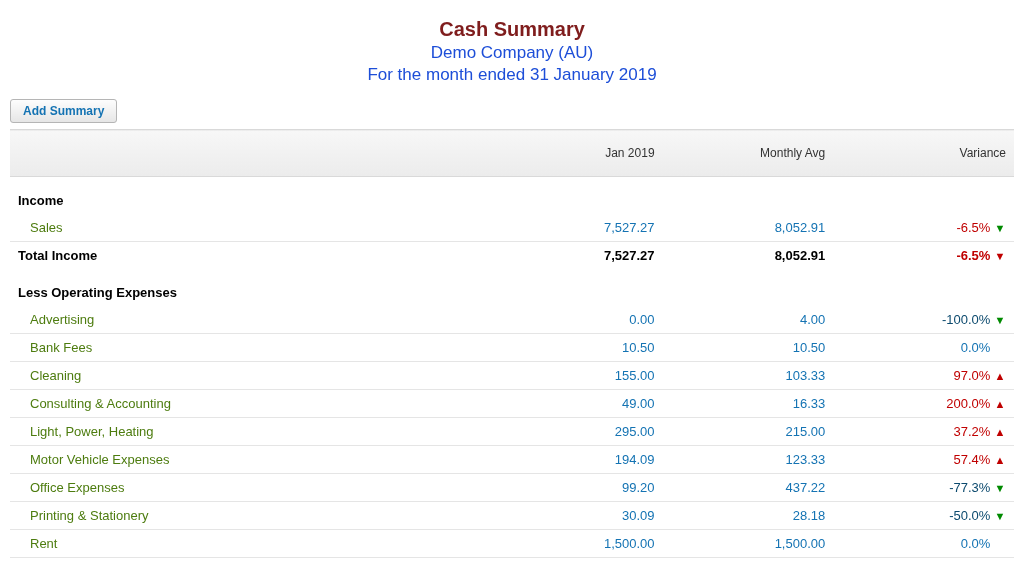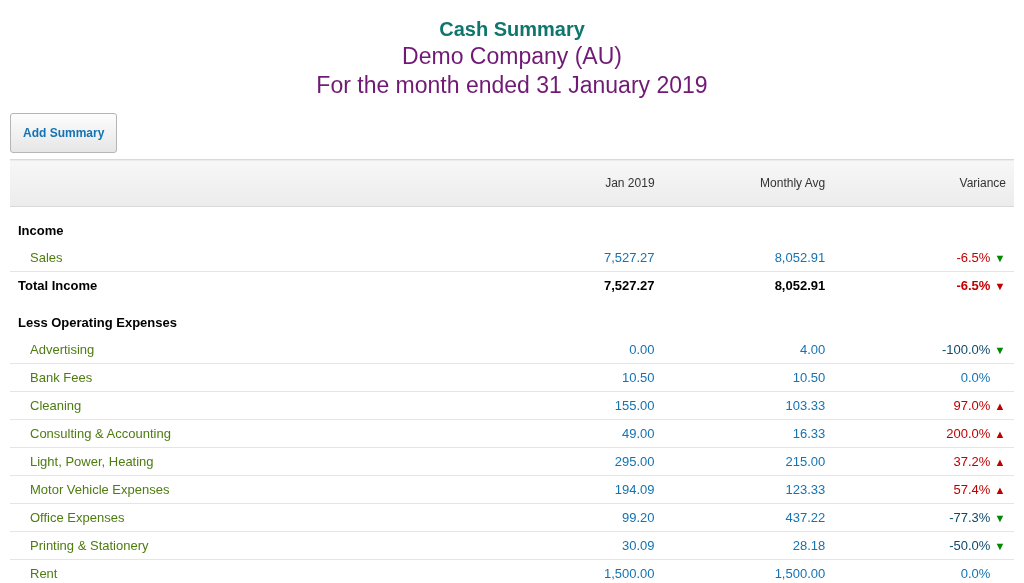--- a/index.html
+++ b/index.html
@@ -10,34 +10,34 @@
       background: #fff;
       width: 1024px;
     }
     .header {
       text-align: center;
       padding: 18px 0 10px;
     }
     .title {
       font-size: 20px;
       font-weight: bold;
-      color: #0f766e;
+      color: #7f1d1d;
       margin-bottom: 2px;
     }
     .subtitle {
-      font-size: 23px;
-      color: #701a75;
+      font-size: 17px;
+      color: #1d4ed8;
       margin-bottom: 2px;
     }
     .btn-container {
       padding: 2px 10px 6px;
     }
     .btn {
       display: inline-block;
-      padding: 12px 12px;
+      padding: 4px 12px;
       font-size: 12px;
       font-weight: bold;
       color: #1473b3;
       background: linear-gradient(#fdfdfd, #e6e6e6);
       border: 1px solid #b5b5b5;
       border-radius: 3px;
       cursor: pointer;
     }
     .table-container {
       padding: 0 10px;

